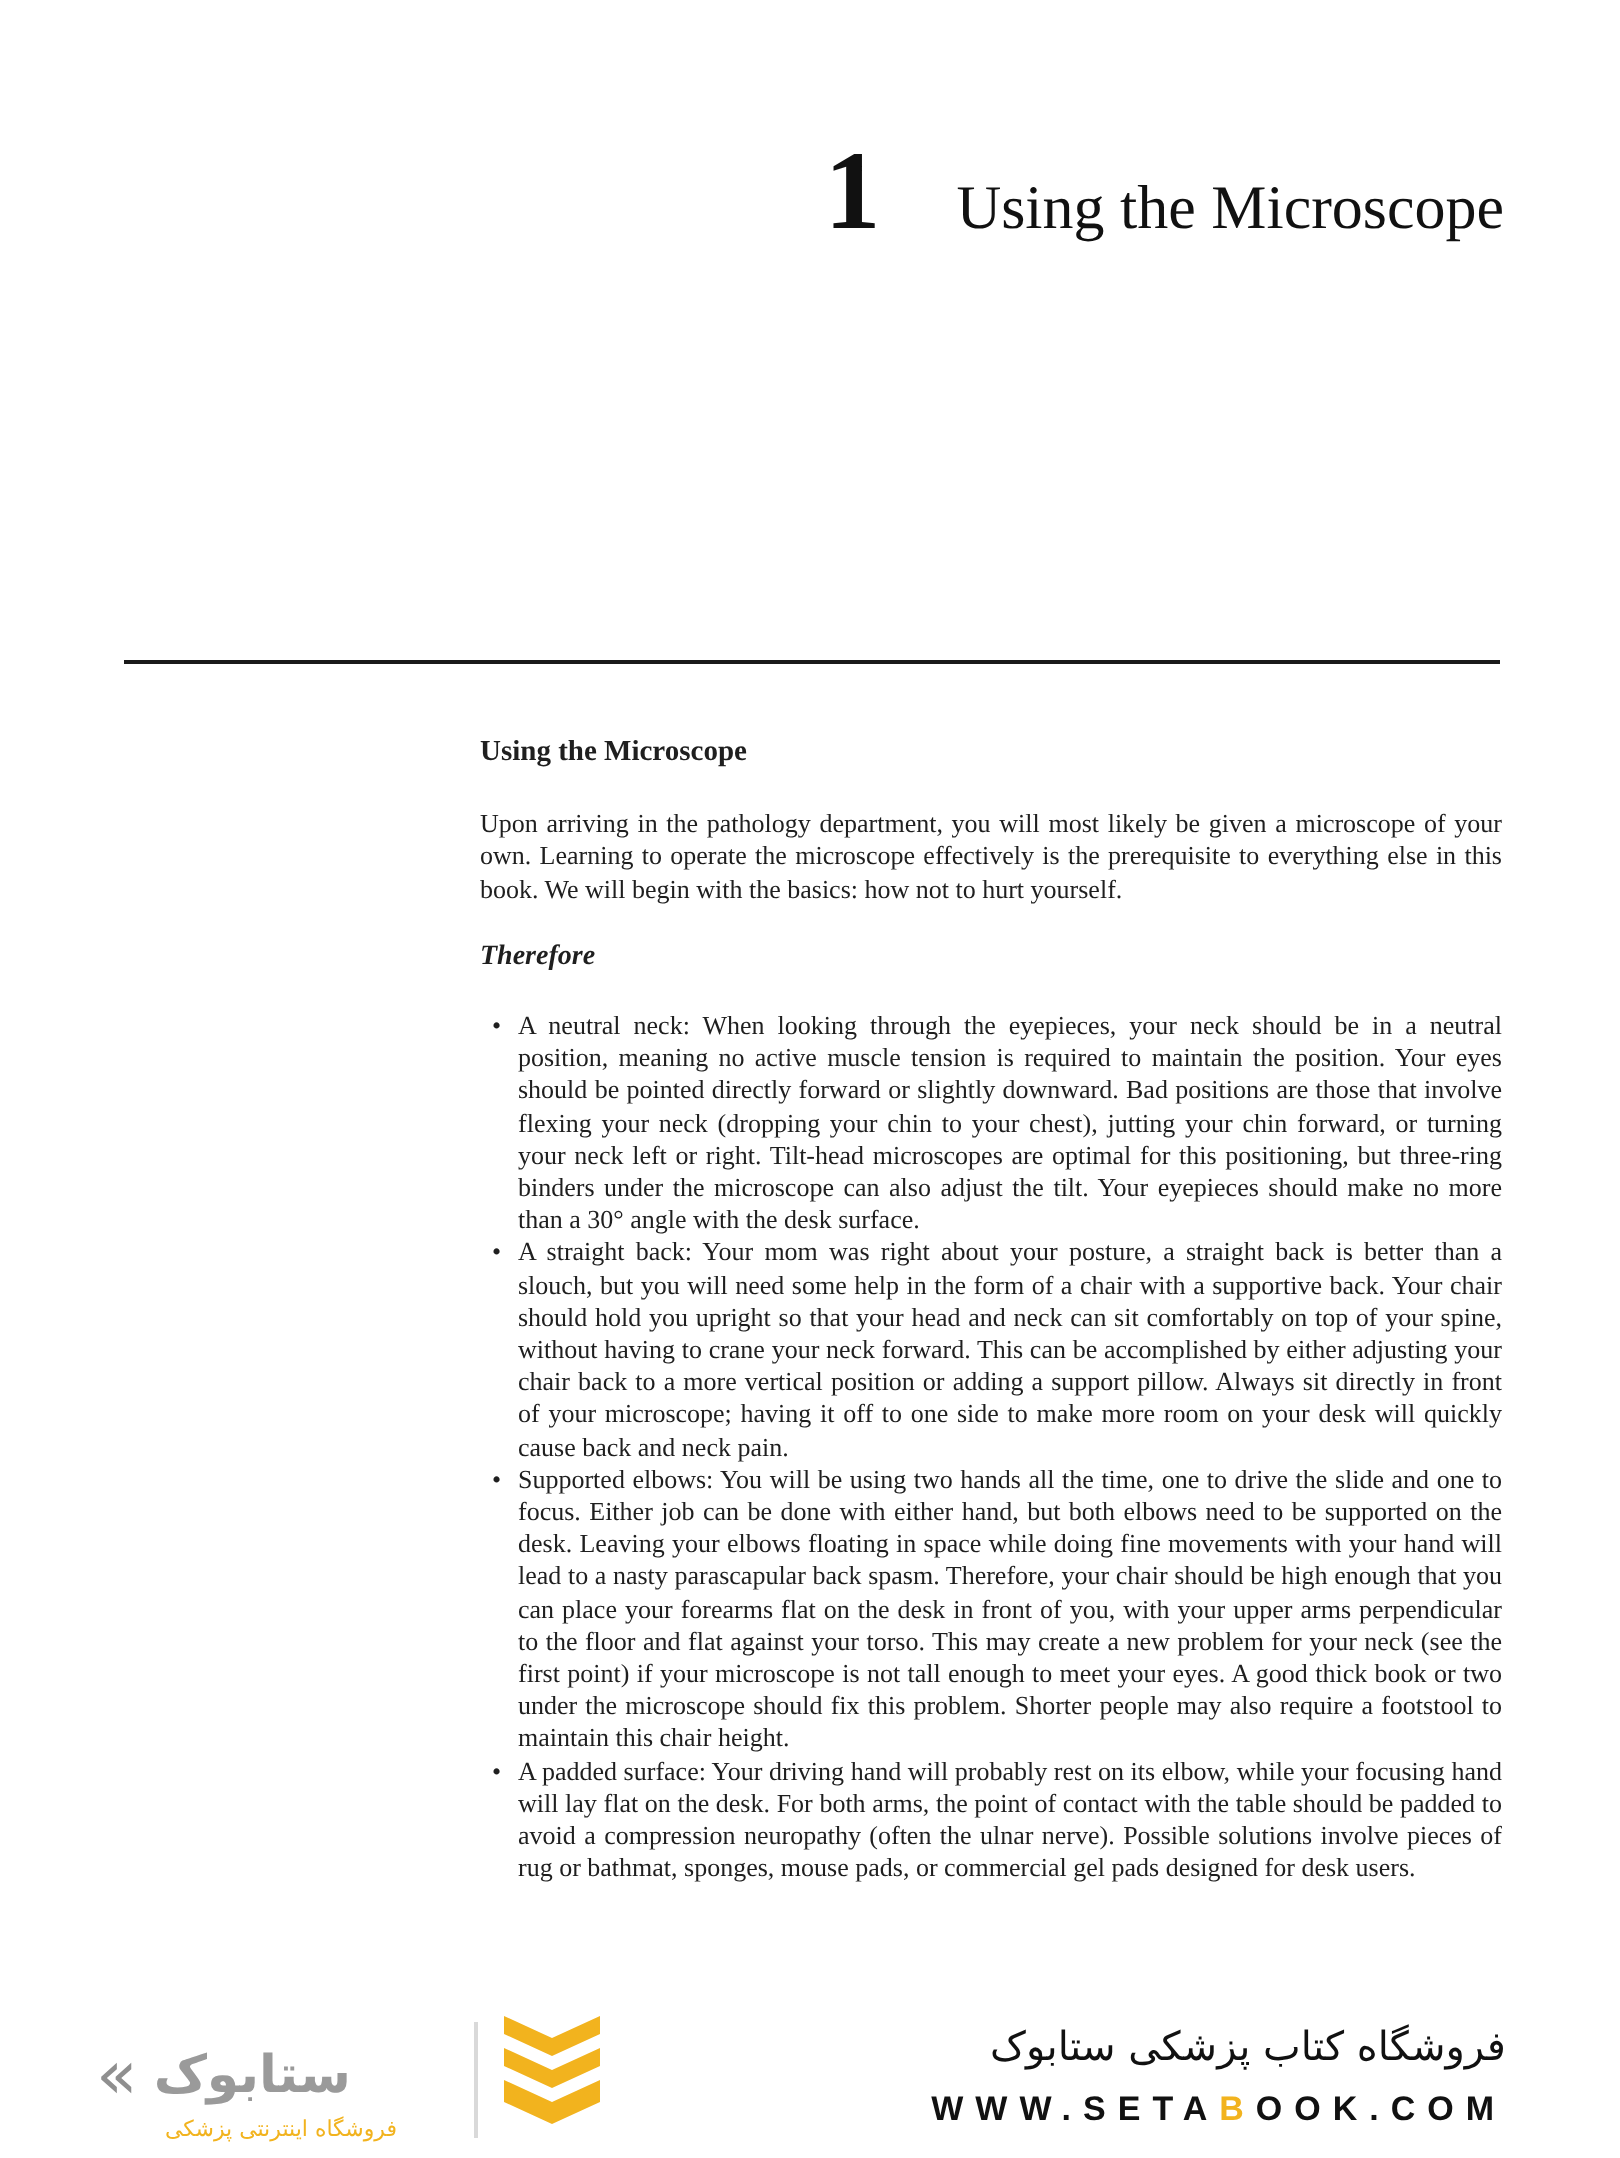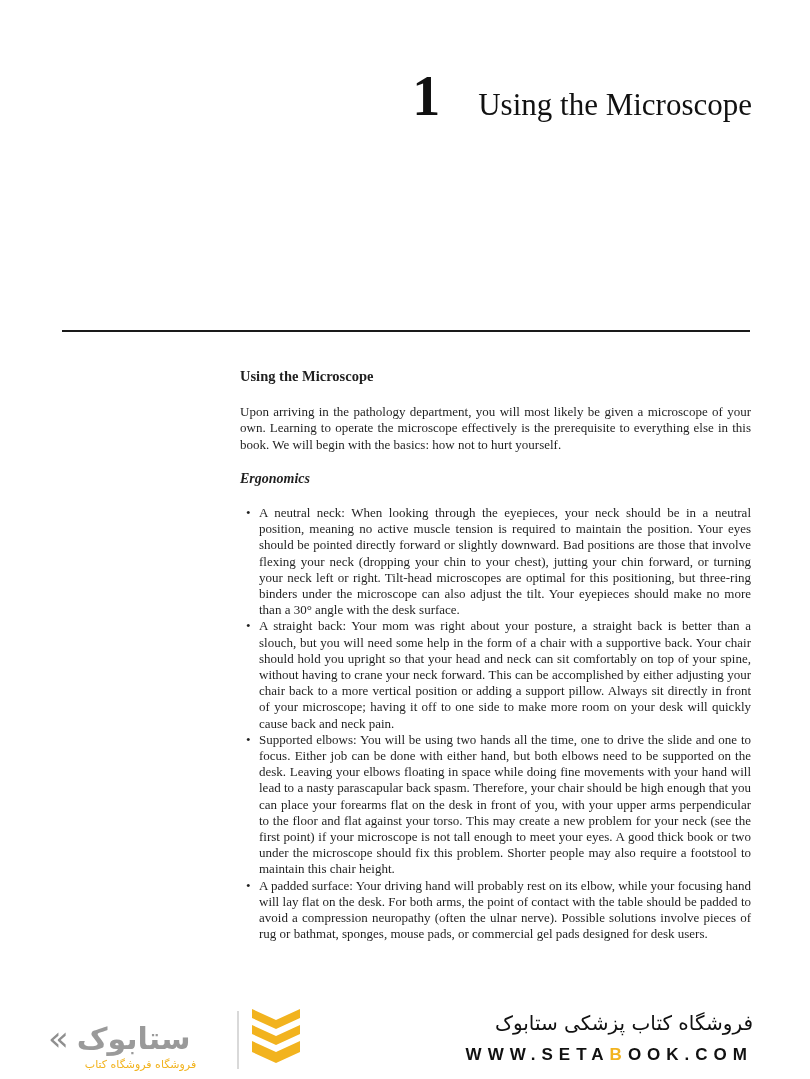--- a/index.html
+++ b/index.html
@@ -115,21 +115,21 @@
     align-items: center;
     gap: 8px;
   }
   .logo-mark {
     font-size: 34px;
     color: #8f8f8f;
     line-height: 1;
     font-family: "DejaVu Sans", sans-serif;
   }
   .logo-wordmark {
-    font-size: 30px;
+    font-size: 26px;
     font-weight: bold;
     color: #9a9a9a;
     line-height: 1.1;
     font-family: "DejaVu Sans", sans-serif;
   }
   .logo-tagline {
     margin-top: 3px;
     font-size: 11px;
     color: #f2b31e;
     text-align: center;
@@ -181,39 +181,39 @@
     <span class="chapter-title">Using the Microscope</span>
   </div>
 
   <div class="header-rule"></div>
 
   <div class="body-col">
     <h2 class="section-heading">Using the Microscope</h2>
 
     <p class="para">Upon arriving in the pathology department, you will most likely be given a microscope of your own. Learning to operate the microscope effectively is the prerequisite to everything else in this book. We will begin with the basics: how not to hurt yourself.</p>
 
-    <h3 class="subsection-heading">Ergonomics</h3>
+    <h3 class="subsection-heading">Therefore</h3>
 
 
     <ul class="bullet-list">
       <li>A neutral neck: When looking through the eyepieces, your neck should be in a neutral position, meaning no active muscle tension is required to maintain the position. Your eyes should be pointed directly forward or slightly downward. Bad positions are those that involve flexing your neck (dropping your chin to your chest), jutting your chin forward, or turning your neck left or right. Tilt-head microscopes are optimal for this positioning, but three-ring binders under the microscope can also adjust the tilt. Your eyepieces should make no more than a 30° angle with the desk surface.</li>
       <li>A straight back: Your mom was right about your posture, a straight back is better than a slouch, but you will need some help in the form of a chair with a supportive back. Your chair should hold you upright so that your head and neck can sit comfortably on top of your spine, without having to crane your neck forward. This can be accomplished by either adjusting your chair back to a more vertical position or adding a support pillow. Always sit directly in front of your microscope; having it off to one side to make more room on your desk will quickly cause back and neck pain.</li>
       <li>Supported elbows: You will be using two hands all the time, one to drive the slide and one to focus. Either job can be done with either hand, but both elbows need to be supported on the desk. Leaving your elbows floating in space while doing fine movements with your hand will lead to a nasty parascapular back spasm. Therefore, your chair should be high enough that you can place your forearms flat on the desk in front of you, with your upper arms perpendicular to the floor and flat against your torso. This may create a new problem for your neck (see the first point) if your microscope is not tall enough to meet your eyes. A good thick book or two under the microscope should fix this problem. Shorter people may also require a footstool to maintain this chair height.</li>
       <li>A padded surface: Your driving hand will probably rest on its elbow, while your focusing hand will lay flat on the desk. For both arms, the point of contact with the table should be padded to avoid a compression neuropathy (often the ulnar nerve). Possible solutions involve pieces of rug or bathmat, sponges, mouse pads, or commercial gel pads designed for desk users.</li>
     </ul>
   </div>
 
   <div class="footer">
 
     <div class="footer-left">
       <div class="logo-row">
         <span class="logo-mark">«</span>
         <span class="logo-wordmark" dir="rtl">ستابوک</span>
       </div>
-      <div class="logo-tagline" dir="rtl">فروشگاه فروشگاه کتاب</div>
+      <div class="logo-tagline" dir="rtl">فروشگاه اینترنتی پزشکی</div>
     </div>
 
     <div class="footer-divider"></div>
 
     <div class="book-icon-wrap">
       <svg width="52" height="60" viewBox="0 0 52 60" xmlns="http://www.w3.org/2000/svg">
         <path d="M2 2 L26 13 L50 2 L50 11 L26 22 L2 11 Z" fill="#f2b31e"></path>
         <path d="M2 18 L26 29 L50 18 L50 27 L26 38 L2 27 Z" fill="#f2b31e"></path>
         <path d="M2 34 L26 45 L50 34 L50 45 L26 56 L2 45 Z" fill="#f2b31e"></path>
       </svg>

